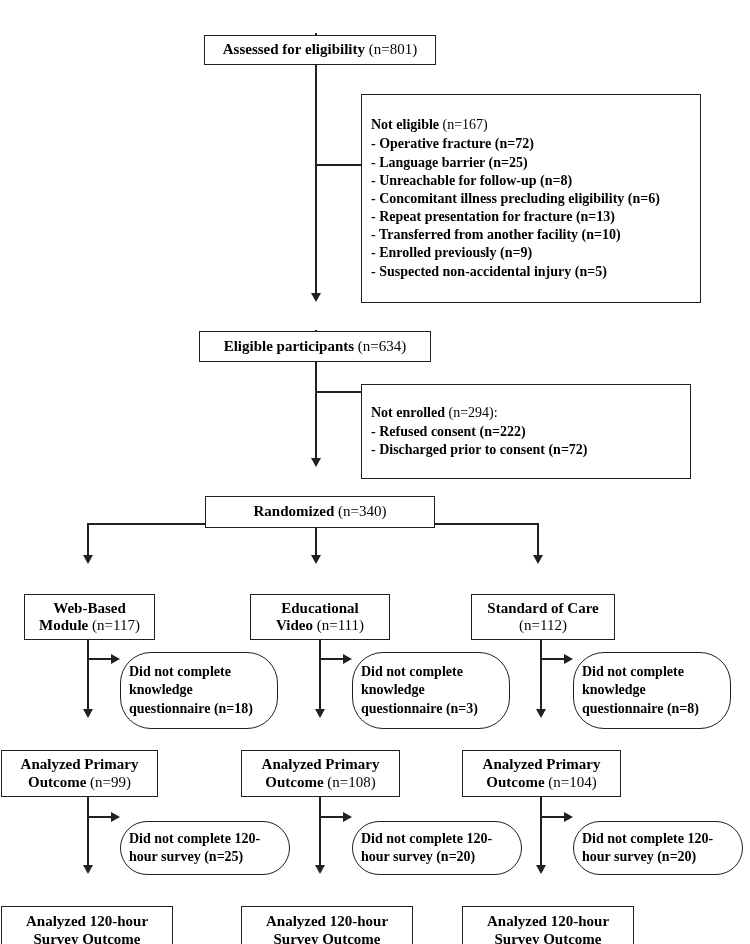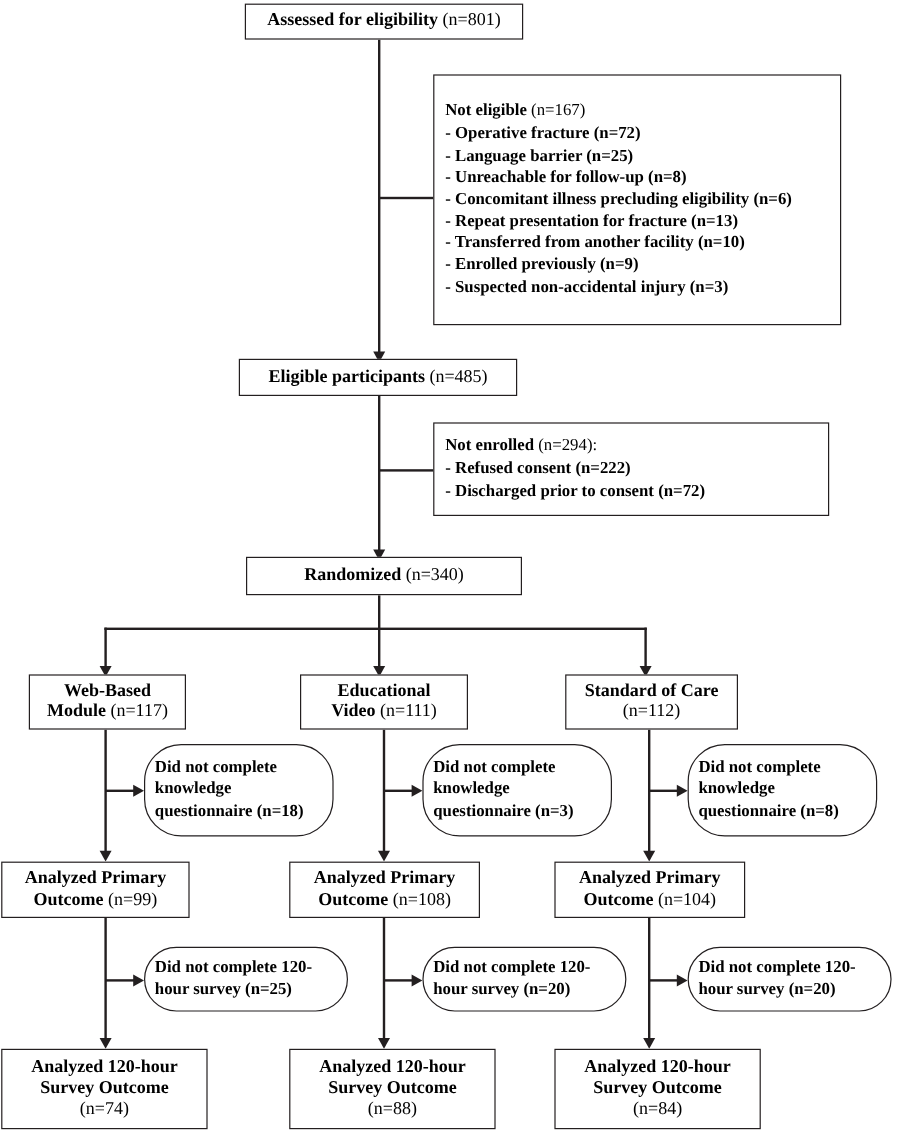--- a/index.html
+++ b/index.html
@@ -18,20 +18,21 @@
   }
   .box {
     position: absolute;
     box-sizing: border-box;
     border: 1.6px solid #231f20;
     background: #ffffff;
     display: flex;
     flex-direction: column;
     justify-content: center;
     z-index: 3;
+    margin-top: 32px;
   }
   .box.center {
     align-items: center;
     text-align: center;
   }
   .box.left {
     align-items: flex-start;
     text-align: right;
   }
   .line {
@@ -91,36 +92,36 @@
       <span class="hdr">Not eligible</span>
       <span>(n=167)</span>
     </div>
     <span class="lst">- Operative fracture (n=72)</span>
     <span class="lst">- Language barrier (n=25)</span>
     <span class="lst">- Unreachable for follow-up (n=8)</span>
     <span class="lst">- Concomitant illness precluding eligibility (n=6)</span>
     <span class="lst">- Repeat presentation for fracture (n=13)</span>
     <span class="lst">- Transferred from another facility (n=10)</span>
     <span class="lst">- Enrolled previously (n=9)</span>
-    <span class="lst">- Suspected non-accidental injury (n=3)</span>
+    <span class="lst">- Suspected non-accidental injury (n=5)</span>
   </div>
 
   <div class="box center t15" style="left:199px; top:299px; width:232px; height:31px;">
     <div>
       <span class="hdr">Eligible participants</span>
-      <span>(n=485)</span>
+      <span>(n=634)</span>
     </div>
   </div>
 
   <div class="line vline" style="left:315px; top:330px; width:1.6px; height:131px;"></div>
   <div class="arrow-down" style="left:310.5px; top:458px;"></div>
 
   <div class="line hline" style="left:316px; top:391px; width:46px; height:1.6px;"></div>
 
-  <div class="box left t13 pad-l" style="left:361px; top:352px; width:330px; height:78px;">
+  <div class="box left t13 pad-l" style="left:361px; top:352px; width:330px; height:95px;">
     <div style="margin-bottom:1px;">
       <span class="hdr">Not enrolled</span>
       <span>(n=294):</span>
     </div>
     <span class="lst">- Refused consent (n=222)</span>
     <span class="lst">- Discharged prior to consent (n=72)</span>
   </div>
 
   <div class="box center t15" style="left:205px; top:464px; width:230px; height:32px;">
     <div>

